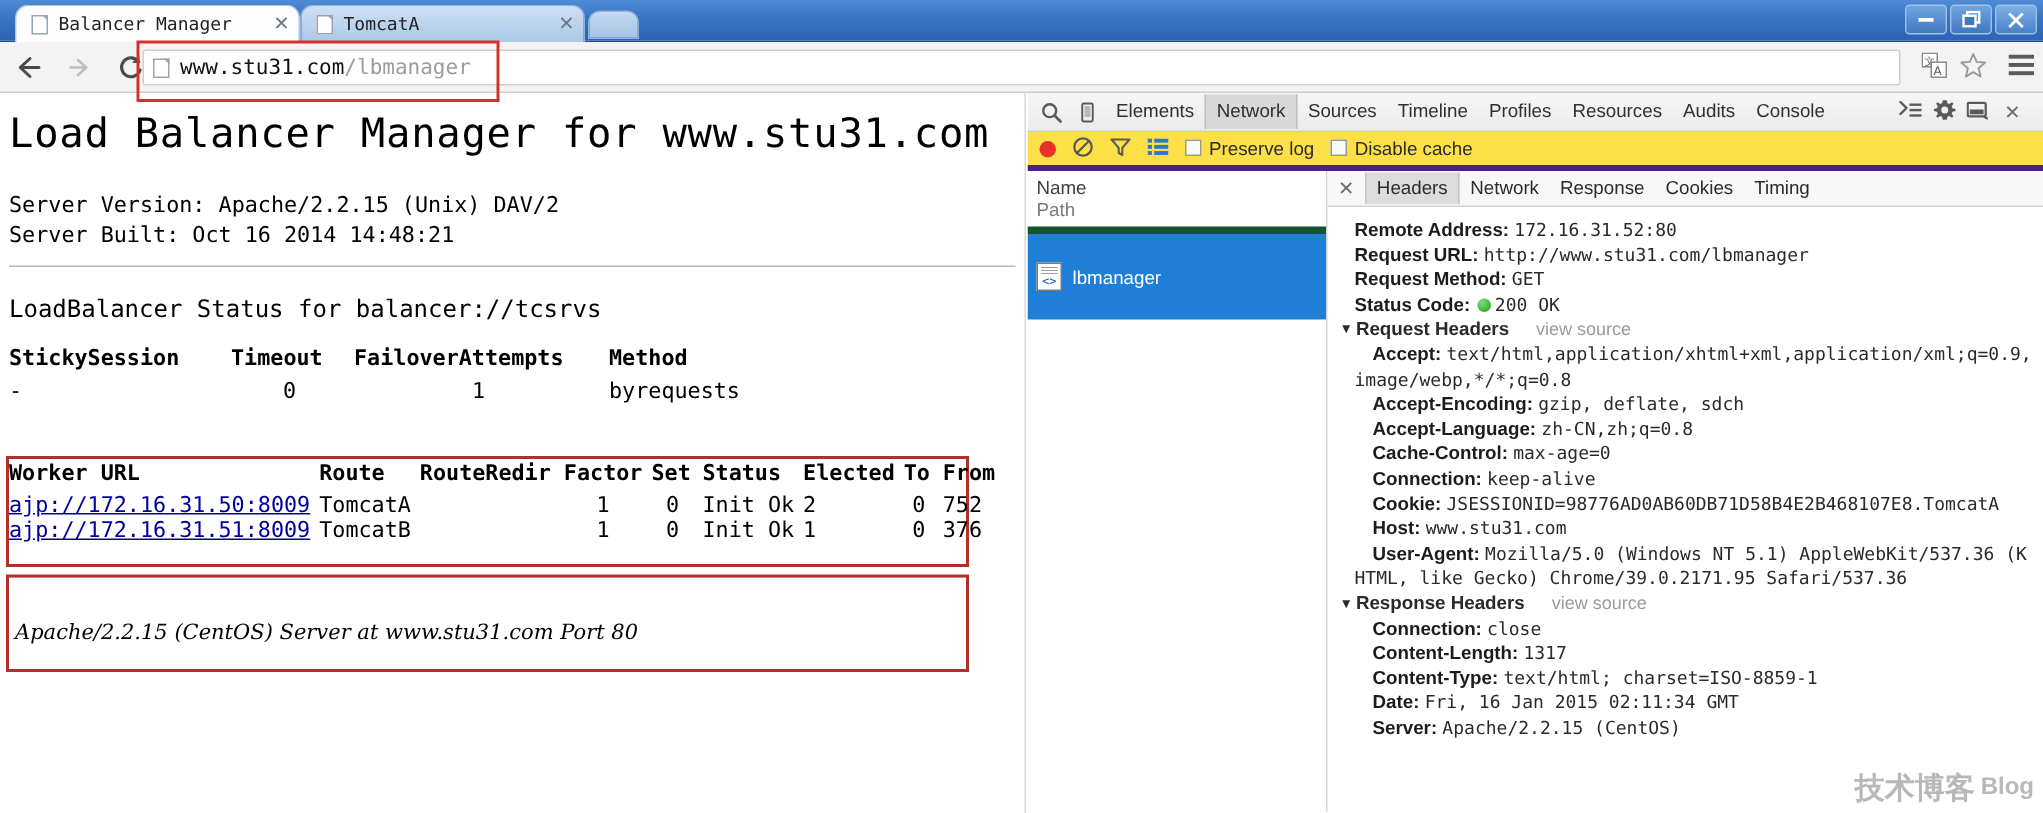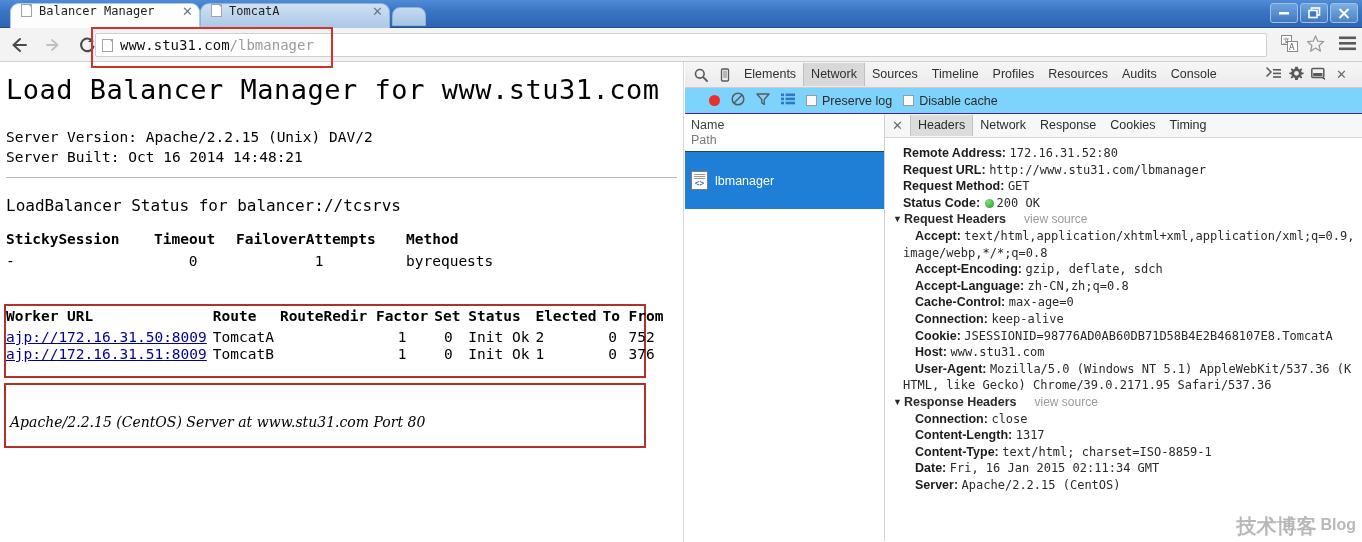--- a/index.html
+++ b/index.html
@@ -31,21 +31,21 @@
     font-family: "DejaVu Sans", sans-serif;
   }
   .winbtn.close { background: linear-gradient(to bottom, #7eb0e6, #4a82c8); }
 
   
   .tabstrip {
     position: absolute; left: 0; top: 0; height: 28px; width: 1258px;
   }
   .tab {
     position: absolute; top: 3px; height: 25px;
-    display: flex; align-items: flex-start;
+    display: flex; align-items: center;
     padding: 0 6px 0 10px;
     border-top-left-radius: 9px; border-top-right-radius: 9px;
     font-size: 12px;
     font-family: "DejaVu Sans Mono", monospace;
     color: #222;
     white-space: nowrap;
   }
   .tab.active {
     background: #fdfdfd;
     border: 1px solid #b0c8e4; border-bottom: none;
@@ -228,40 +228,40 @@
     white-space: nowrap;
   }
   .dt-tab.sel {
     background: #d8d8d8;
     border-left: 1px solid #c0c0c0; border-right: 1px solid #c0c0c0;
   }
   .dt-tabbar-right { margin-left: auto; display: flex; align-items: center; gap: 7px; padding-right: 4px; }
 
   .dt-filterbar {
     height: 26px; display: flex; align-items: center; gap: 11px;
-    padding: 0 24px;
-    background: #7dd3fc;
-    border-bottom: 1px solid #4c1d95;
+    padding: 0 8px;
+    background: #fde047;
+    border-bottom: 4px solid #4c1d95;
   }
   .recdot { width: 11px; height: 11px; border-radius: 50%; background: #e8312a; }
   .chk {
     width: 11px; height: 11px; border: 1px solid #9a9a9a; background: #fafafa;
     display: inline-block; vertical-align: -1px; margin-right: 5px;
   }
   .chklabel { font-size: 12.5px; color: #2b2b2b; white-space: nowrap; }
 
   .dt-body { display: flex; height: 427px; }
   .dt-left {
     width: 200px; border-right: 1px solid #d2d2d2;
     background: #fff;
   }
   .nm-head {
     padding: 4px 6px 3px 6px; line-height: 15px;
     color: #404040; font-size: 12.5px;
-    border-bottom: 1px solid #14532d;
+    border-bottom: 5px solid #14532d;
   }
   .nm-row {
     display: flex; align-items: center; gap: 7px;
     padding: 19px 6px; background: #1f7fd6; color: #ffffff;
     font-size: 12.5px;
   }
   .docicon {
     width: 17px; height: 19px; background: #fff; border: 1px solid #7a7a7a;
     position: relative; flex: 0 0 auto;
   }

